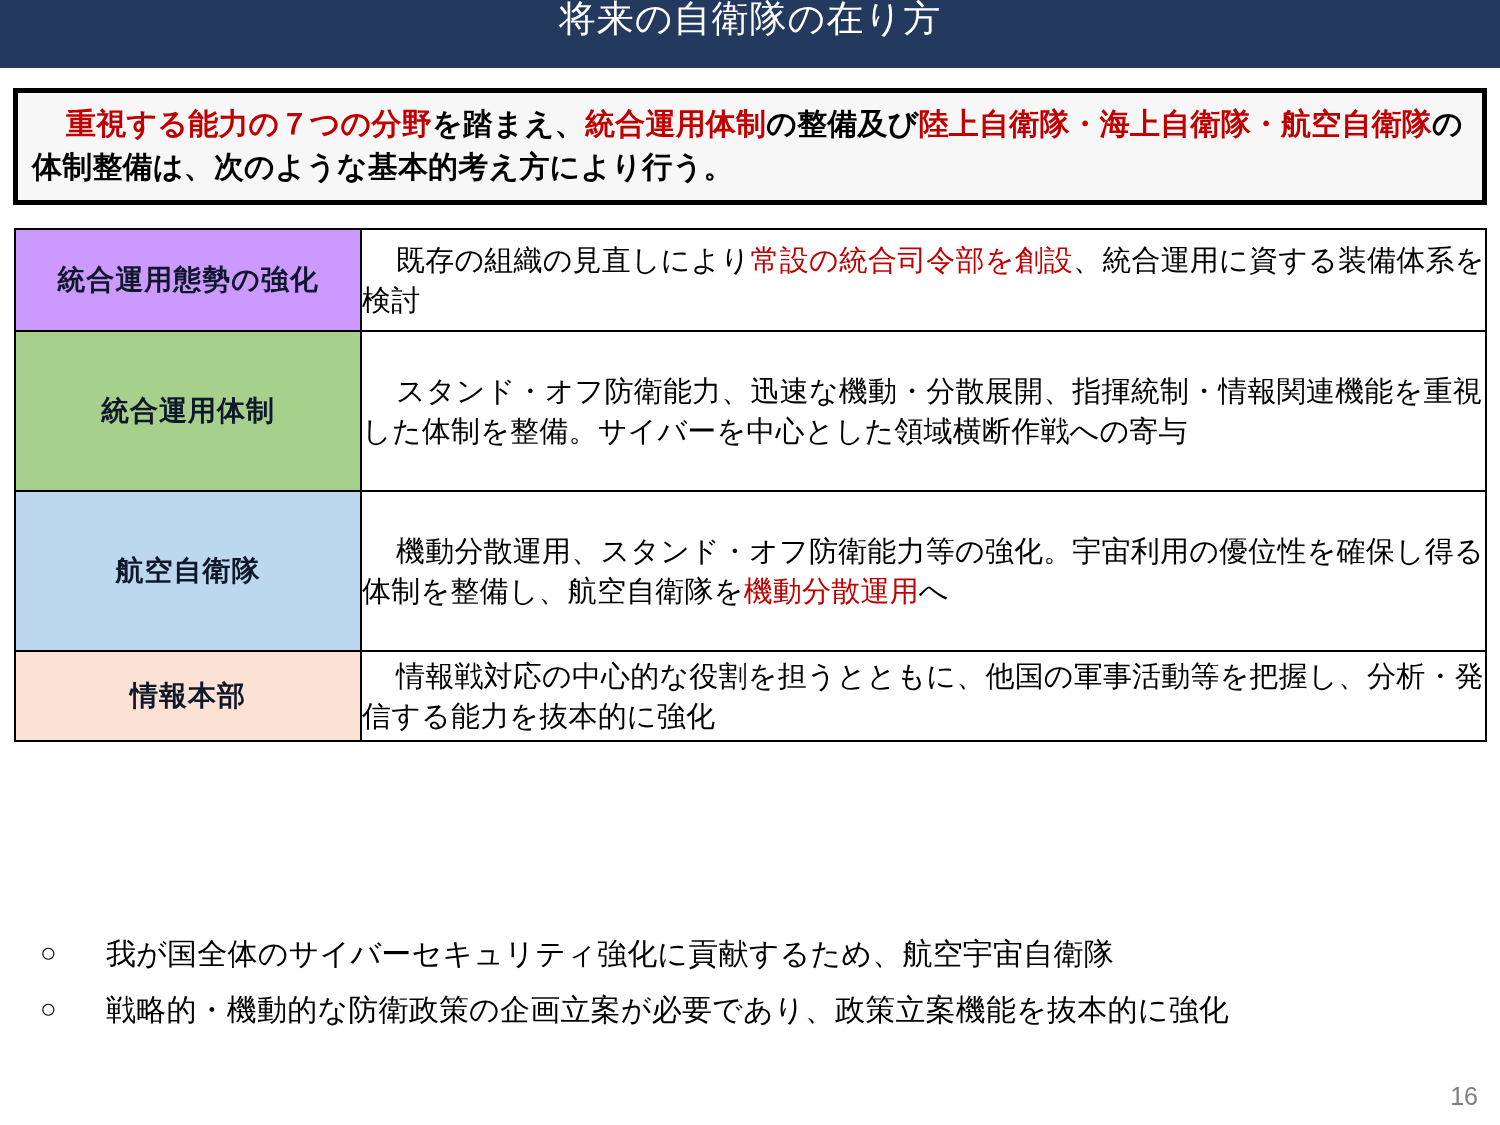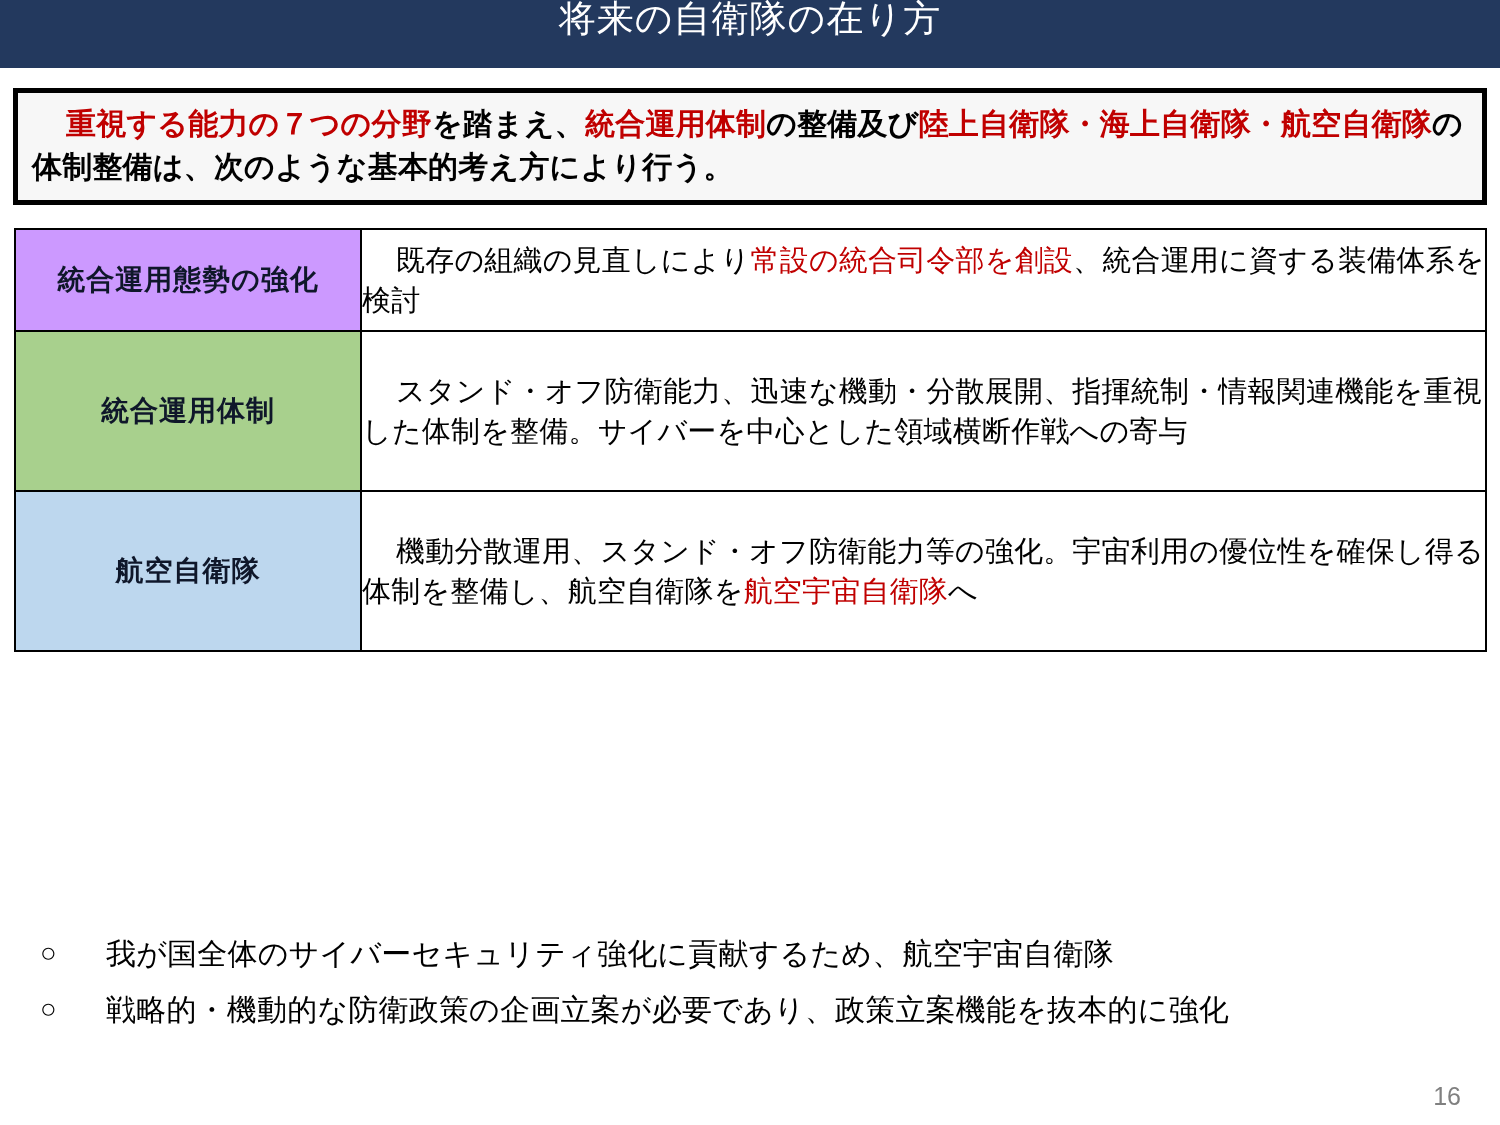--- a/index.html
+++ b/index.html
@@ -124,21 +124,21 @@
   .bullet-text {
     font-size: 30px;
     line-height: 1.25;
     color: #000000;
     letter-spacing: 0.2px;
   }
 
   
   .page-number {
     position: absolute;
-    right: 39px;
+    right: 22px;
     bottom: 14px;
     font-size: 25px;
     color: #808080;
   }
 </style>
 </head>
 <body>
 
 <div class="header-bar" style="background: rgb(35, 57, 94);">
   <div class="header-title" style="color: rgb(255, 255, 255);">将来の自衛隊の在り方</div>
@@ -161,21 +161,27 @@
       </tr>
       <tr class="r2">
         <td class="label-cell" id="lbl1" style="background: rgb(168, 208, 141);">統合運用体制</td>
         <td class="body-cell">
           <span class="indent"></span><span>スタンド・オフ防衛能力、迅速な機動・分散展開、指揮統制・情報関連機能を重視した体制を整備。サイバーを中心とした領域横断作戦への寄与</span><span class="hl" style="color: rgb(192, 0, 0);"></span><span></span>
         </td>
       </tr>
       <tr class="r4">
         <td class="label-cell" id="lbl3" style="background: rgb(189, 215, 238);">航空自衛隊</td>
         <td class="body-cell">
-          <span class="indent"></span><span>機動分散運用、スタンド・オフ防衛能力等の強化。宇宙利用の優位性を確保し得る体制を整備し、航空自衛隊を</span><span class="hl" style="color: rgb(192, 0, 0);">航空宇宙自衛隊</span><span>へ</span>
+          <span class="indent"></span><span>機動分散運用、スタンド・オフ防衛能力等の強化。宇宙利用の優位性を確保し得る体制を整備し、航空自衛隊を</span><span class="hl" style="color: rgb(192, 0, 0);">機動分散運用</span><span>へ</span>
+        </td>
+      </tr>
+      <tr class="r5">
+        <td class="label-cell" id="lbl4" style="background: rgb(251, 226, 213);">情報本部</td>
+        <td class="body-cell">
+          <span class="indent"></span><span>情報戦対応の中心的な役割を担うとともに、他国の軍事活動等を把握し、分析・発信する能力を抜本的に強化</span><span class="hl" style="color: rgb(192, 0, 0);"></span><span></span>
         </td>
       </tr>
     </tbody>
   </table>
 </div>
 
 <div class="bullets">
   <div class="bullet-row">
     <span class="bullet-mark">○</span>
     <span class="bullet-text">我が国全体のサイバーセキュリティ強化に貢献するため、航空宇宙自衛隊</span>

